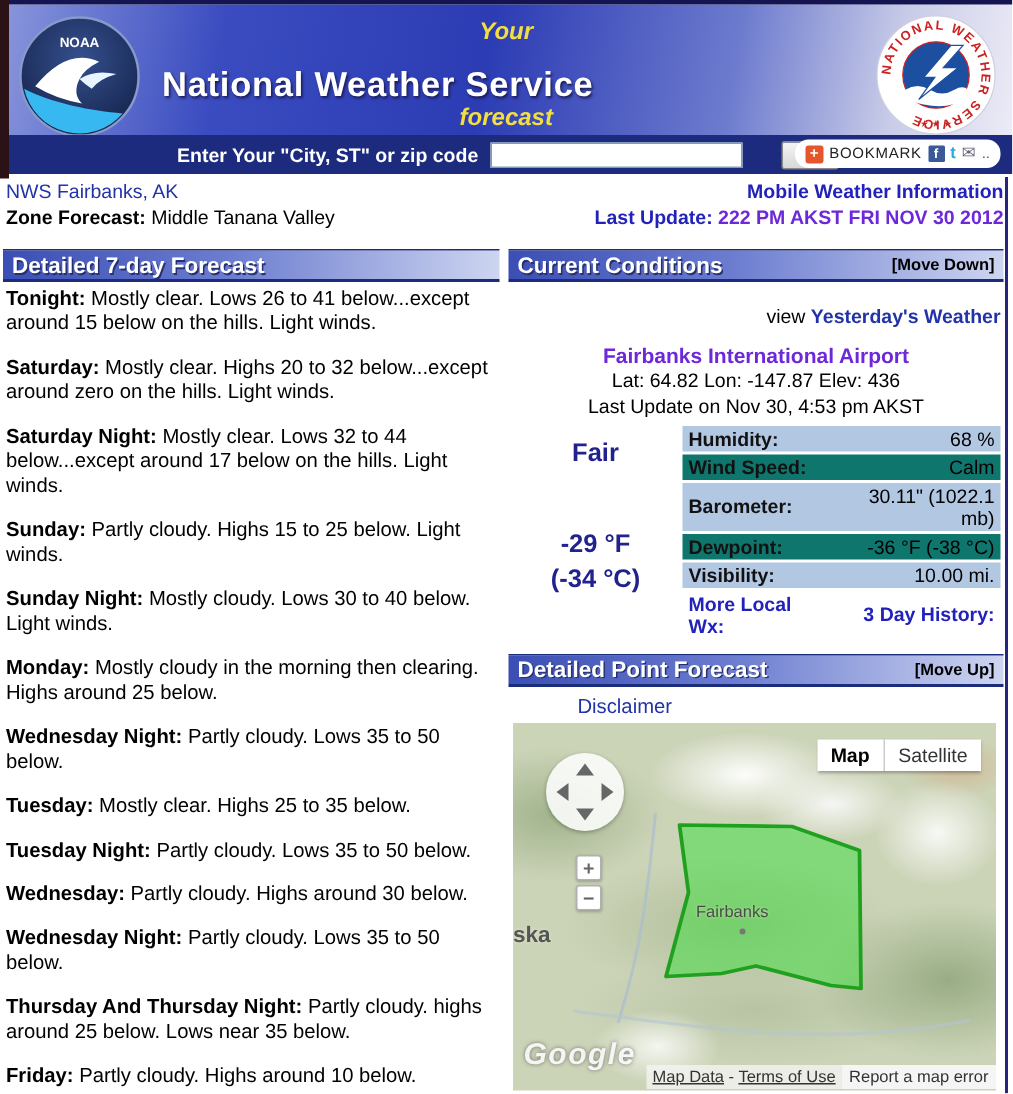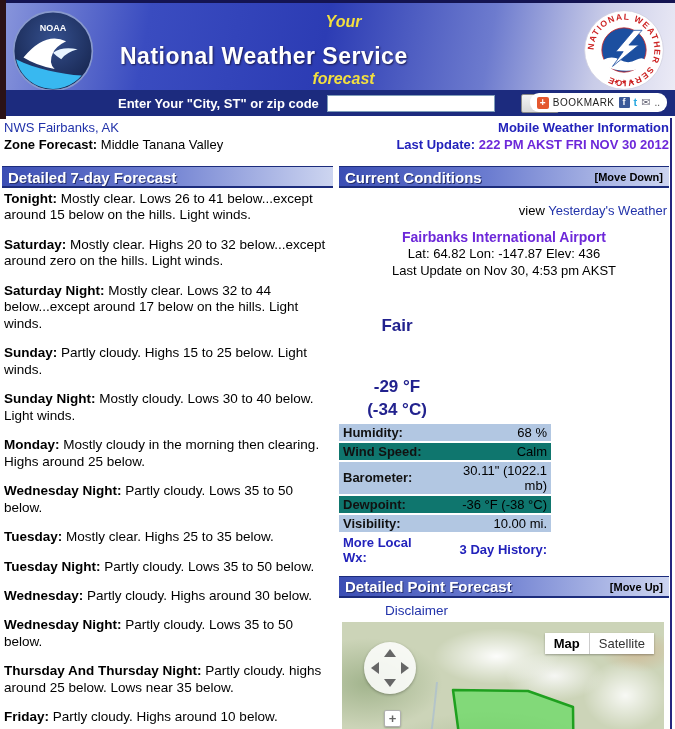--- a/index.html
+++ b/index.html
@@ -5,21 +5,21 @@
   * { box-sizing: border-box; }
   html,body { margin:0; padding:0; background:#fff; }
   body { width:675px; font-family:"Liberation Sans", sans-serif; }
   .page { position:relative; width:675px; height:729px; background:#fff; overflow:hidden; }
   .page::after { content:''; position:absolute; right:3px; top:118px; bottom:0; width:2px; background:#26267e; }
 
   
   .header { position:relative; height:90px; border-top:3px solid #141452;
     background:linear-gradient(100deg,#8a97dc 0%,#3a4cc0 22%,#2c3cb4 48%,#6d7bce 72%,#c9cce8 88%,#ecebf6 100%); overflow:hidden; }
   .leftstrip { position:absolute; left:0; top:0; width:6px; height:119px; background:#2b1216; z-index:9; }
-  .titles { position:absolute; left:120px; right:108px; top:10px; text-align:center; color:#fff; }
+  .titles { position:absolute; left:108px; right:108px; top:10px; text-align:center; color:#fff; }
   .t1 { font-size:16px; }
   .t1 .accent { color:#f2df3f; font-style:italic; font-weight:bold; }
   .t1 .main { color:#fff; font-weight:bold; font-size:23px; text-shadow:1px 1px 2px #1a1a50; letter-spacing:0.5px; }
   .noaa { position:absolute; left:12px; top:7px; }
   .nws  { position:absolute; right:10px; top:6px; }
 
   
   .nav { position:relative; height:26px; background:#1c2b7e; display:flex; align-items:center; color:#fff; }
   .nav-label { margin-left:118px; font-size:13px; font-weight:bold; }
   .nav input { margin-left:8px; width:168px; height:17px; border:1px solid #7f9db9; font-size:12px; padding:0 3px; }
@@ -51,25 +51,25 @@
     background:linear-gradient(90deg,#3b4eb4 0%,#6b7cd0 45%,#cdd5f0 100%);
     border-top:1px solid #1c2c7c; border-bottom:2px solid #1c2c7c;
     text-shadow:1px 1px 0 #26306e; display:flex; justify-content:space-between; align-items:center; }
   .sechead .mover { color:#000; font-size:11px; font-weight:bold; text-shadow:none; }
 
   .fc-body { padding:3px 2px 0 2px; }
   .fc-body p { margin:0 0 13px 0; font-size:13.5px; line-height:1.22; color:#000; }
   .fc-body b { font-weight:bold; }
 
   .viewyest { text-align:right; margin:15px 2px 4px 0; font-size:13px; color:#000; }
-  .viewyest a { color:#2233aa; font-weight:normal; text-decoration:none; }
+  .viewyest a { color:#2233aa; font-weight:bold; text-decoration:none; }
   .station { text-align:center; margin-top:10px; font-size:13px; line-height:1.3; color:#000; }
   .station .name { color:#6d28d9; font-weight:bold; font-size:14px; }
 
-  .condwrap { display:flex; margin-top:26px;flex-direction:column; }
+  .condwrap { display:flex; margin-top:2px; }
   .summary { width:116px; text-align:center; color:#22228e; font-weight:bold; }
   .summary .fair { margin-top:10px; font-size:17px; }
   .summary .temps { margin-top:40px; font-size:17px; line-height:1.35; }
   .condtable { width:212px; font-size:13px; border-collapse:separate; border-spacing:0 2px; }
   .condtable td { padding:1px 4px; }
   .condtable .lbl { font-weight:bold; color:#111; }
   .condtable .val { text-align:right; color:#000; }
   .row-blue td { background:#b2c7e2; }
   .row-cream td { background:#0f766e; }
   .links-row td { background:#fff; font-weight:bold; }

